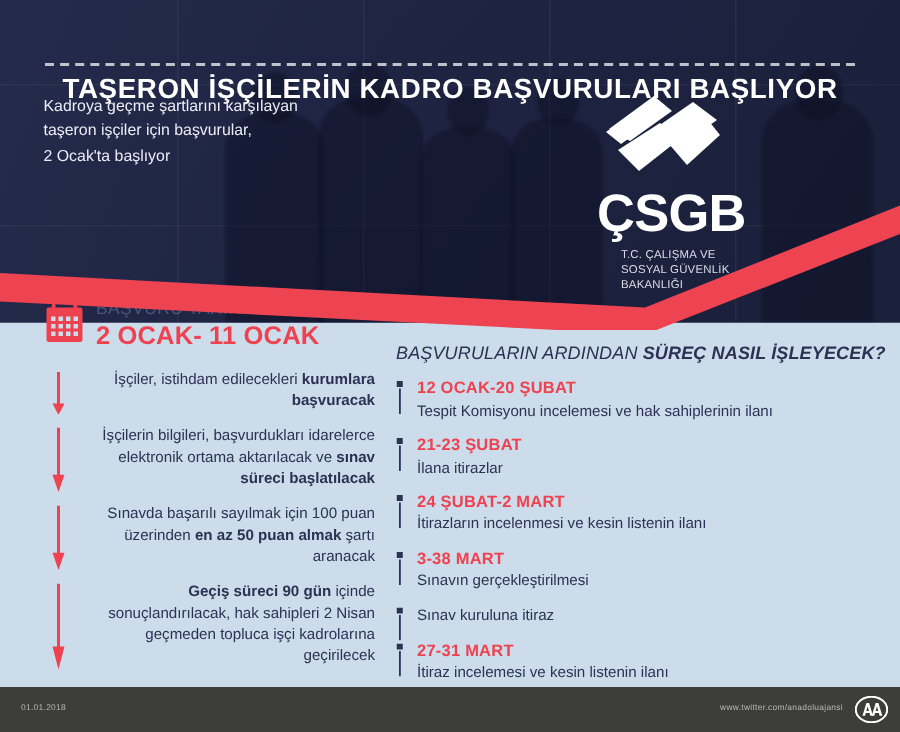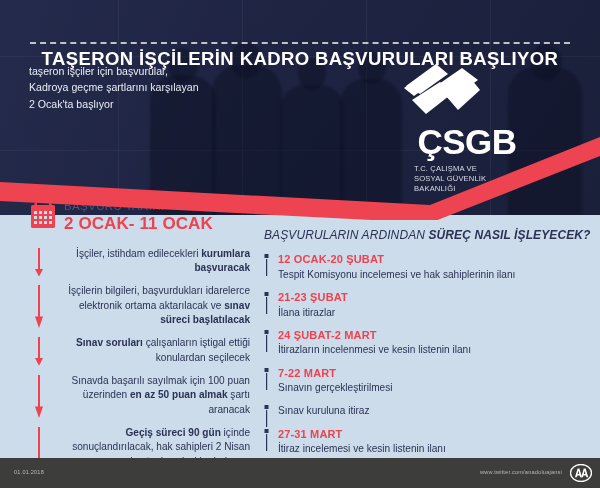--- a/index.html
+++ b/index.html
@@ -100,21 +100,21 @@
     width: 80px;
     height: 56px;
     margin: 0 auto 2px 6px;
   }
   .logo-word {
     color: #ffffff;
     font-size: 35px;
     font-weight: bold;
     letter-spacing: -0.5px;
     line-height: 1;
-    text-align: center;
+    text-align: left;
     margin-left: 2px;
   }
   .logo-sub {
     color: #d9dde8;
     font-size: 7.6px;
     line-height: 1.33;
     letter-spacing: 0.15px;
     margin-top: 5px;
     margin-left: 18px;
   }
@@ -279,22 +279,22 @@
     <div class="sil-head" style="left:358px; top:52px;  width:28px; height:32px;"></div>
     <div class="silhouette" style="left:340px; bottom:0; width:62px; height:136px;"></div>
 
     <div class="sil-head" style="left:530px; top:44px;  width:32px; height:36px;"></div>
     <div class="silhouette" style="left:508px; bottom:0; width:74px; height:148px;"></div>
 
     <div class="title">TAŞERON İŞÇİLERİN KADRO BAŞVURULARI BAŞLIYOR</div>
     <div class="dashed-rule"></div>
 
     <div class="subtitle">
+      <div>Kadroya geçme şartlarını karşılayan</div>
       <div>taşeron işçiler için başvurular,</div>
-      <div>Kadroya geçme şartlarını karşılayan</div>
       <div>2 Ocak'ta başlıyor</div>
     </div>
 
     <div class="logo-block">
       <svg class="logo-mark" viewBox="0 0 80 56">
         <path d="M4 24 L34 2 L46 12 L18 32 Z" fill="#ffffff"></path>
         <path d="M34 24 L60 6 L76 18 L48 38 Z" fill="#ffffff"></path>
         <path d="M10 38 L38 20 L52 30 L24 52 Z" fill="#ffffff"></path>
         <path d="M44 34 L70 18 L78 28 L56 48 Z" fill="#ffffff"></path>
         <path d="M2 26 L30 6 L40 14 L12 34 Z" fill="#ffffff"></path>
@@ -354,34 +354,27 @@
             <rect x="5" y="0" width="2" height="23" fill="#ef4250"></rect>
             <polygon points="2,22 10,22 6,30" fill="#ef4250"></polygon>
           </svg>
           <div class="step-text">İşçilerin bilgileri, başvurdukları idarelerce elektronik ortama aktarılacak ve <b>sınav süreci başlatılacak</b></div>
         </div>
         <div class="step">
           <svg class="step-marker" viewBox="0 0 12 30" preserveAspectRatio="none">
             <rect x="5" y="0" width="2" height="23" fill="#ef4250"></rect>
             <polygon points="2,22 10,22 6,30" fill="#ef4250"></polygon>
           </svg>
-          <div class="step-text"><b>Sınav soruları</b> çalışanların iştigal ettiği konulardan seçilecek</div>
+          <div class="step-text">Sınavda başarılı sayılmak için 100 puan üzerinden <b>en az 50 puan almak</b> şartı aranacak</div>
         </div>
         <div class="step">
           <svg class="step-marker" viewBox="0 0 12 30" preserveAspectRatio="none">
             <rect x="5" y="0" width="2" height="23" fill="#ef4250"></rect>
             <polygon points="2,22 10,22 6,30" fill="#ef4250"></polygon>
           </svg>
-          <div class="step-text">Sınavda başarılı sayılmak için 100 puan üzerinden <b>en az 50 puan almak</b> şartı aranacak</div>
-        </div>
-        <div class="step">
-          <svg class="step-marker" viewBox="0 0 12 30" preserveAspectRatio="none">
-            <rect x="5" y="0" width="2" height="23" fill="#ef4250"></rect>
-            <polygon points="2,22 10,22 6,30" fill="#ef4250"></polygon>
-          </svg>
           <div class="step-text"><b>Geçiş süreci 90 gün</b> içinde sonuçlandırılacak, hak sahipleri 2 Nisan geçmeden topluca işçi kadrolarına geçirilecek</div>
         </div>
       </div>
     </div>
 
     <div class="right-col">
       <div class="right-head">BAŞVURULARIN ARDINDAN <b>SÜREÇ NASIL İŞLEYECEK?</b></div>
 
       <div>
         <div class="tl-item">
@@ -406,21 +399,21 @@
             <rect x="2" y="5" width="1.2" height="17" fill="#2b3254"></rect>
           </svg>
           <div class="tl-date">24 ŞUBAT-2 MART</div>
           <div class="tl-desc">İtirazların incelenmesi ve kesin listenin ilanı</div>
         </div>
         <div class="tl-item">
           <svg class="tl-marker" viewBox="0 0 7 22">
             <rect x="0.5" y="0" width="4" height="4" fill="#2b3254"></rect>
             <rect x="2" y="5" width="1.2" height="17" fill="#2b3254"></rect>
           </svg>
-          <div class="tl-date">7-22 MART</div>
+          <div class="tl-date">3-38 MART</div>
           <div class="tl-desc">Sınavın gerçekleştirilmesi</div>
         </div>
         <div class="tl-item">
           <svg class="tl-marker" viewBox="0 0 7 22">
             <rect x="0.5" y="0" width="4" height="4" fill="#2b3254"></rect>
             <rect x="2" y="5" width="1.2" height="17" fill="#2b3254"></rect>
           </svg>
           <div class="tl-desc">Sınav kuruluna itiraz</div>
         </div>
         <div class="tl-item">

